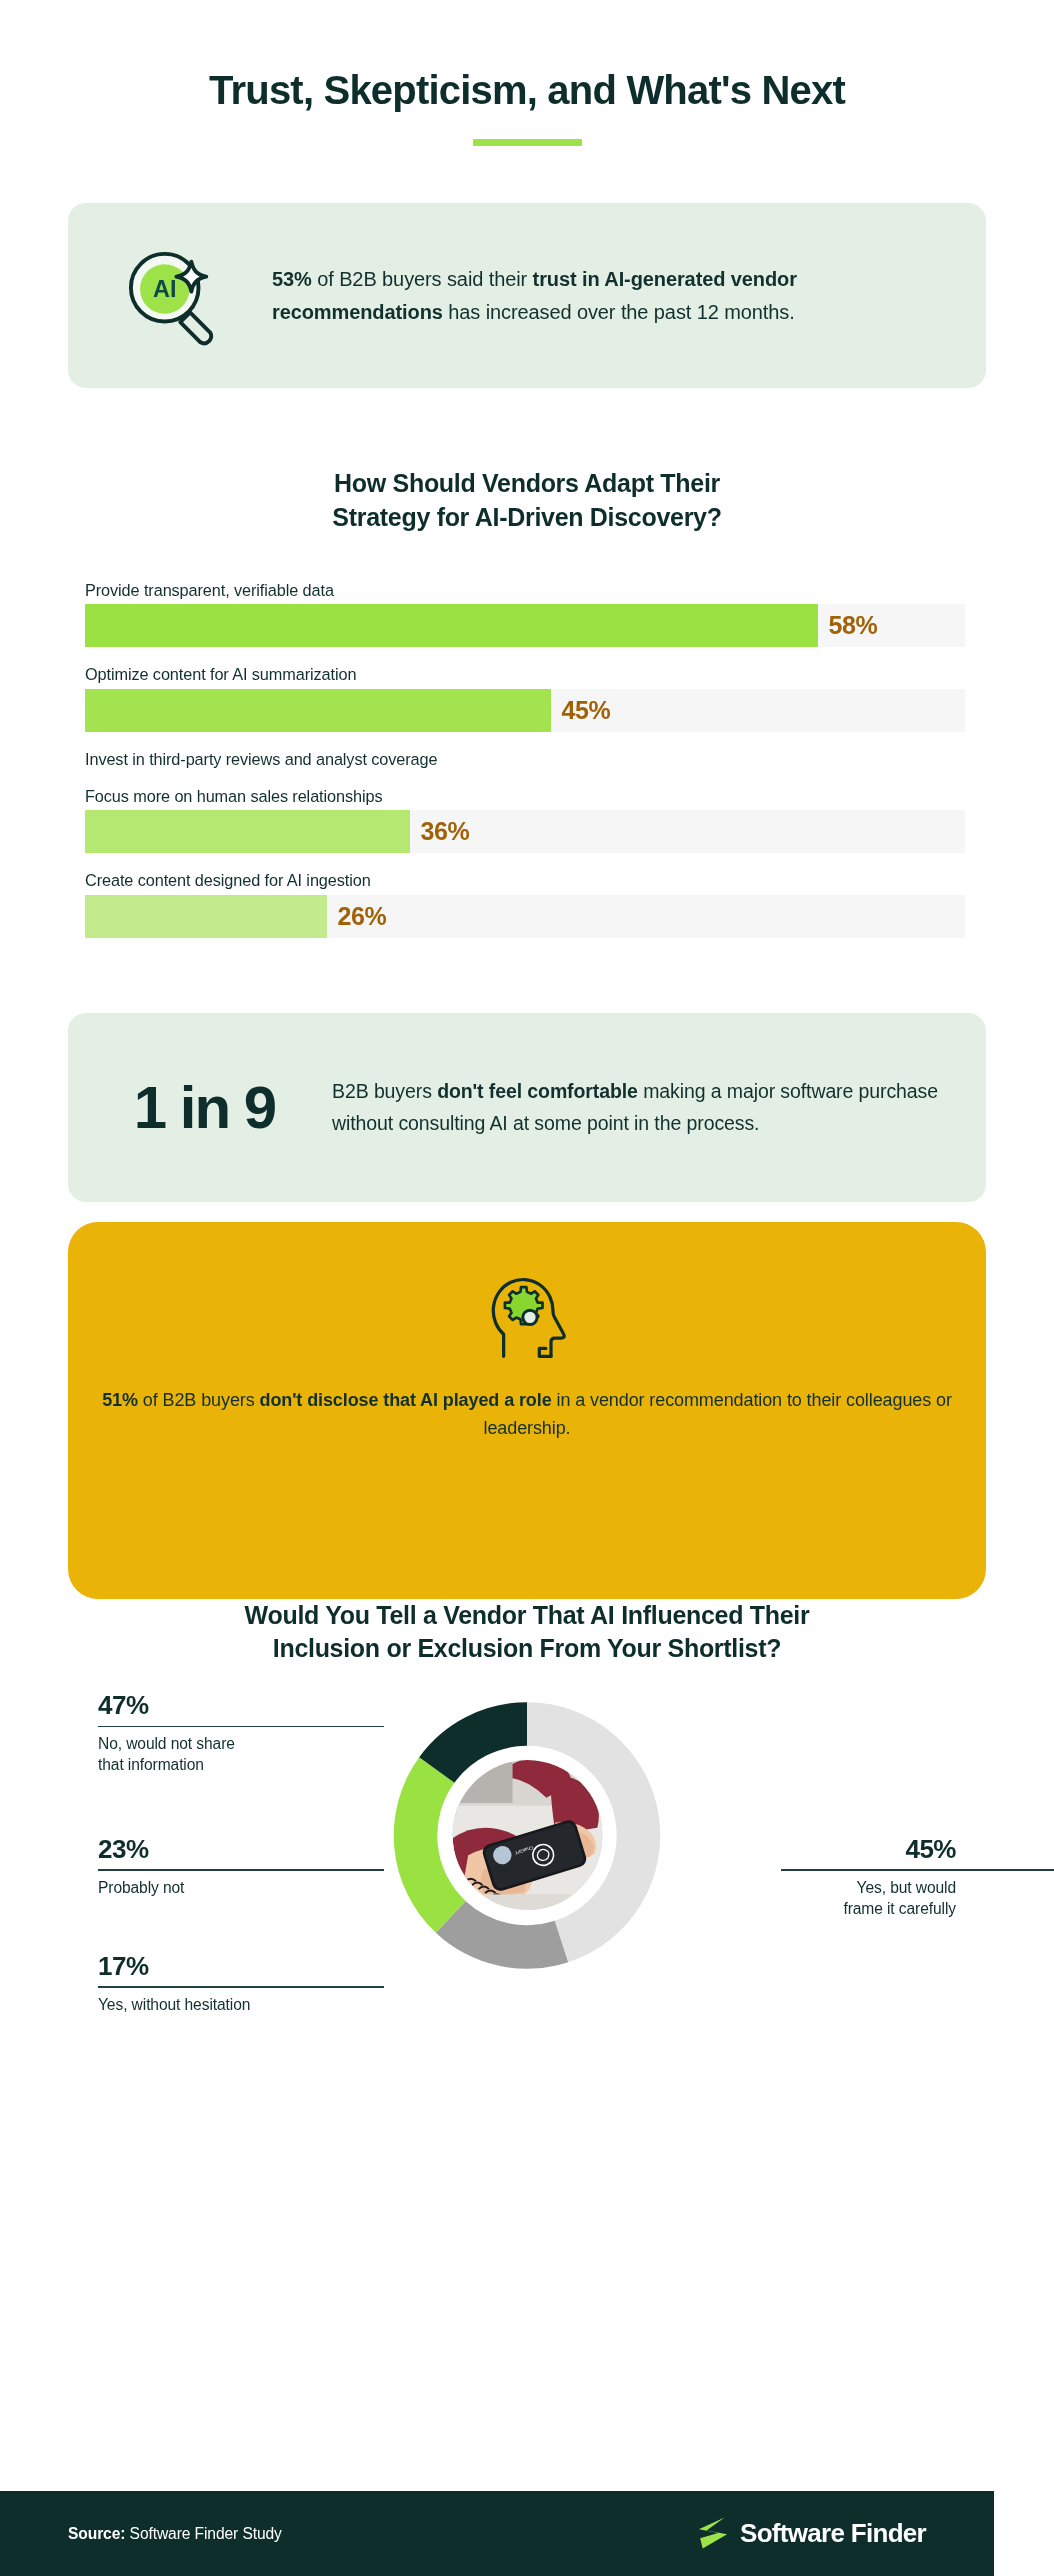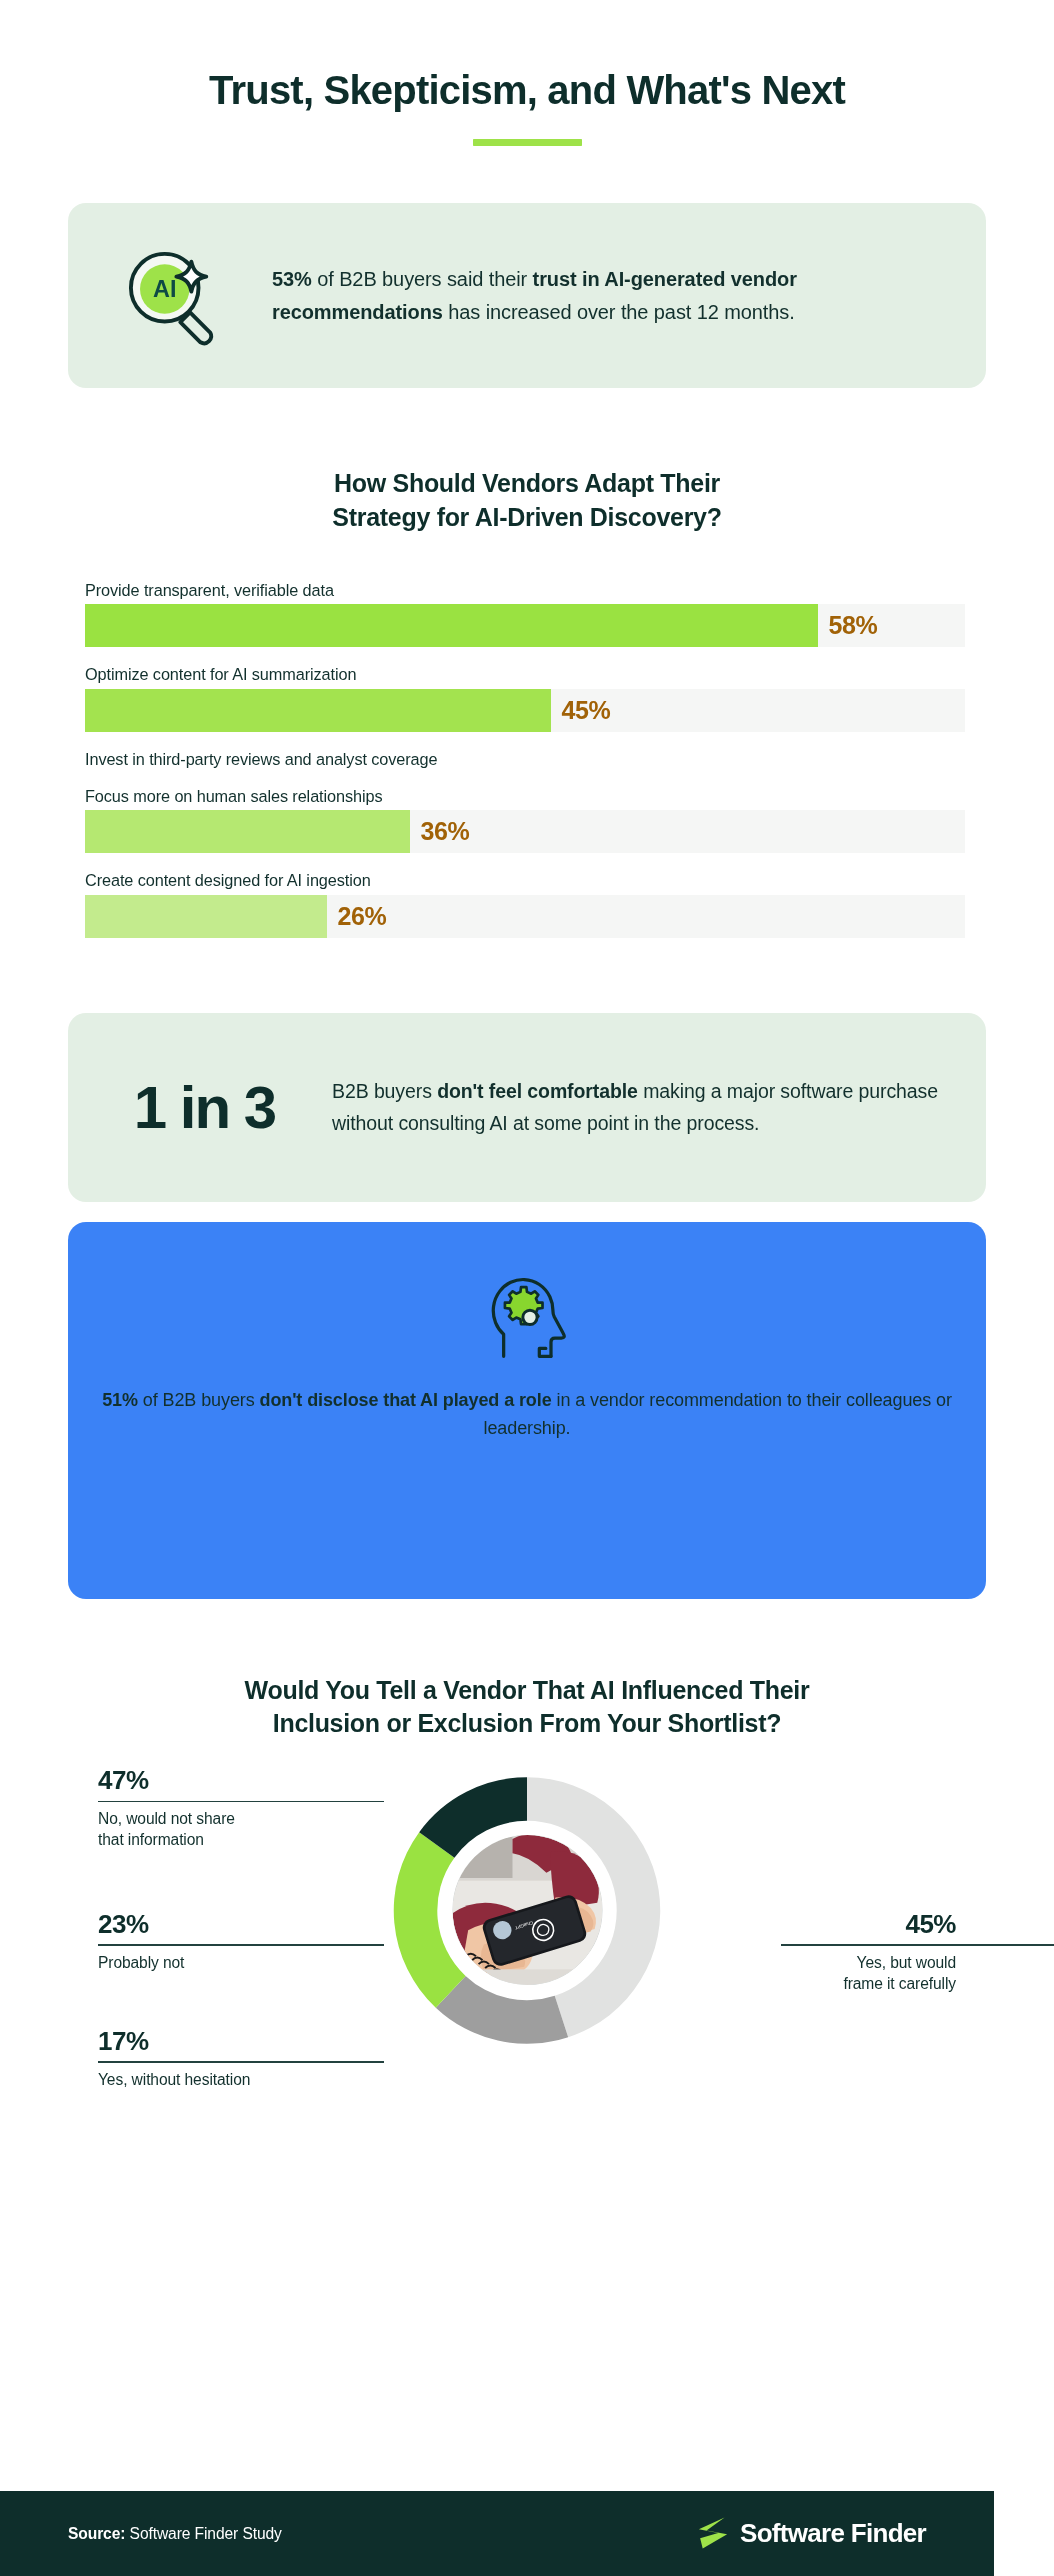--- a/index.html
+++ b/index.html
@@ -135,22 +135,22 @@
   .ratio-copy b { font-weight: 700; }
 
   
   .card-row {
     margin: 19.5px 68px 0 68px;
     display: flex;
     gap: 23.4px;
   }
   .mini-card {
     flex: 1;
-    background: #3b82f6;
-    border-radius: 18px;
+    background: #eab308;
+    border-radius: 30px;
     padding: 35px 29px 26px;
     display: flex;
     flex-direction: column;
     align-items: center;
     min-height: 377px;
   }
   .mini-card .icon-wrap {
     height: 111px;
     display: flex;
     align-items: center;
@@ -160,21 +160,21 @@
   .mini-card .copy {
     font-size: 18px;
     line-height: 1.58;
     text-align: center;
     color: #12302d;
     letter-spacing: -0.1px;
   }
   .mini-card .copy b { font-weight: 700; }
 
   
-  .donut-heading { margin-top: 75px; padding: 0 78px; }
+  .donut-heading { padding: 0 78px; }
 
   .donut-section {
     position: relative;
     margin-top: 6.5px;
     height: 384px;
   }
   .donut-wrap {
     position: absolute;
     left: 50%;
     transform: translateX(-50%);
@@ -318,21 +318,21 @@
     <div class="bar-row">
       <div class="bar-label">Create content designed for AI ingestion</div>
       <div class="bar-track">
         <div class="bar-fill" style="width: 242px; background: rgb(195, 235, 141);"></div>
         <div class="bar-value" style="margin-left: 242px;">26%</div>
       </div>
     </div>
   </div>
 
 <section class="ratio-banner">
-  <div class="ratio-big">1 in 3</div>
+  <div class="ratio-big">1 in 9</div>
   <p class="ratio-copy">
     <span>B2B buyers </span><b>don't feel comfortable</b><span> making a major software purchase without consulting AI at some point in the process.</span>
   </p>
 </section>
 
 <div class="card-row">
 
   <section class="mini-card">
     <div class="icon-wrap">
       <svg width="98" height="107" viewBox="0 0 150 165" aria-hidden="true">

